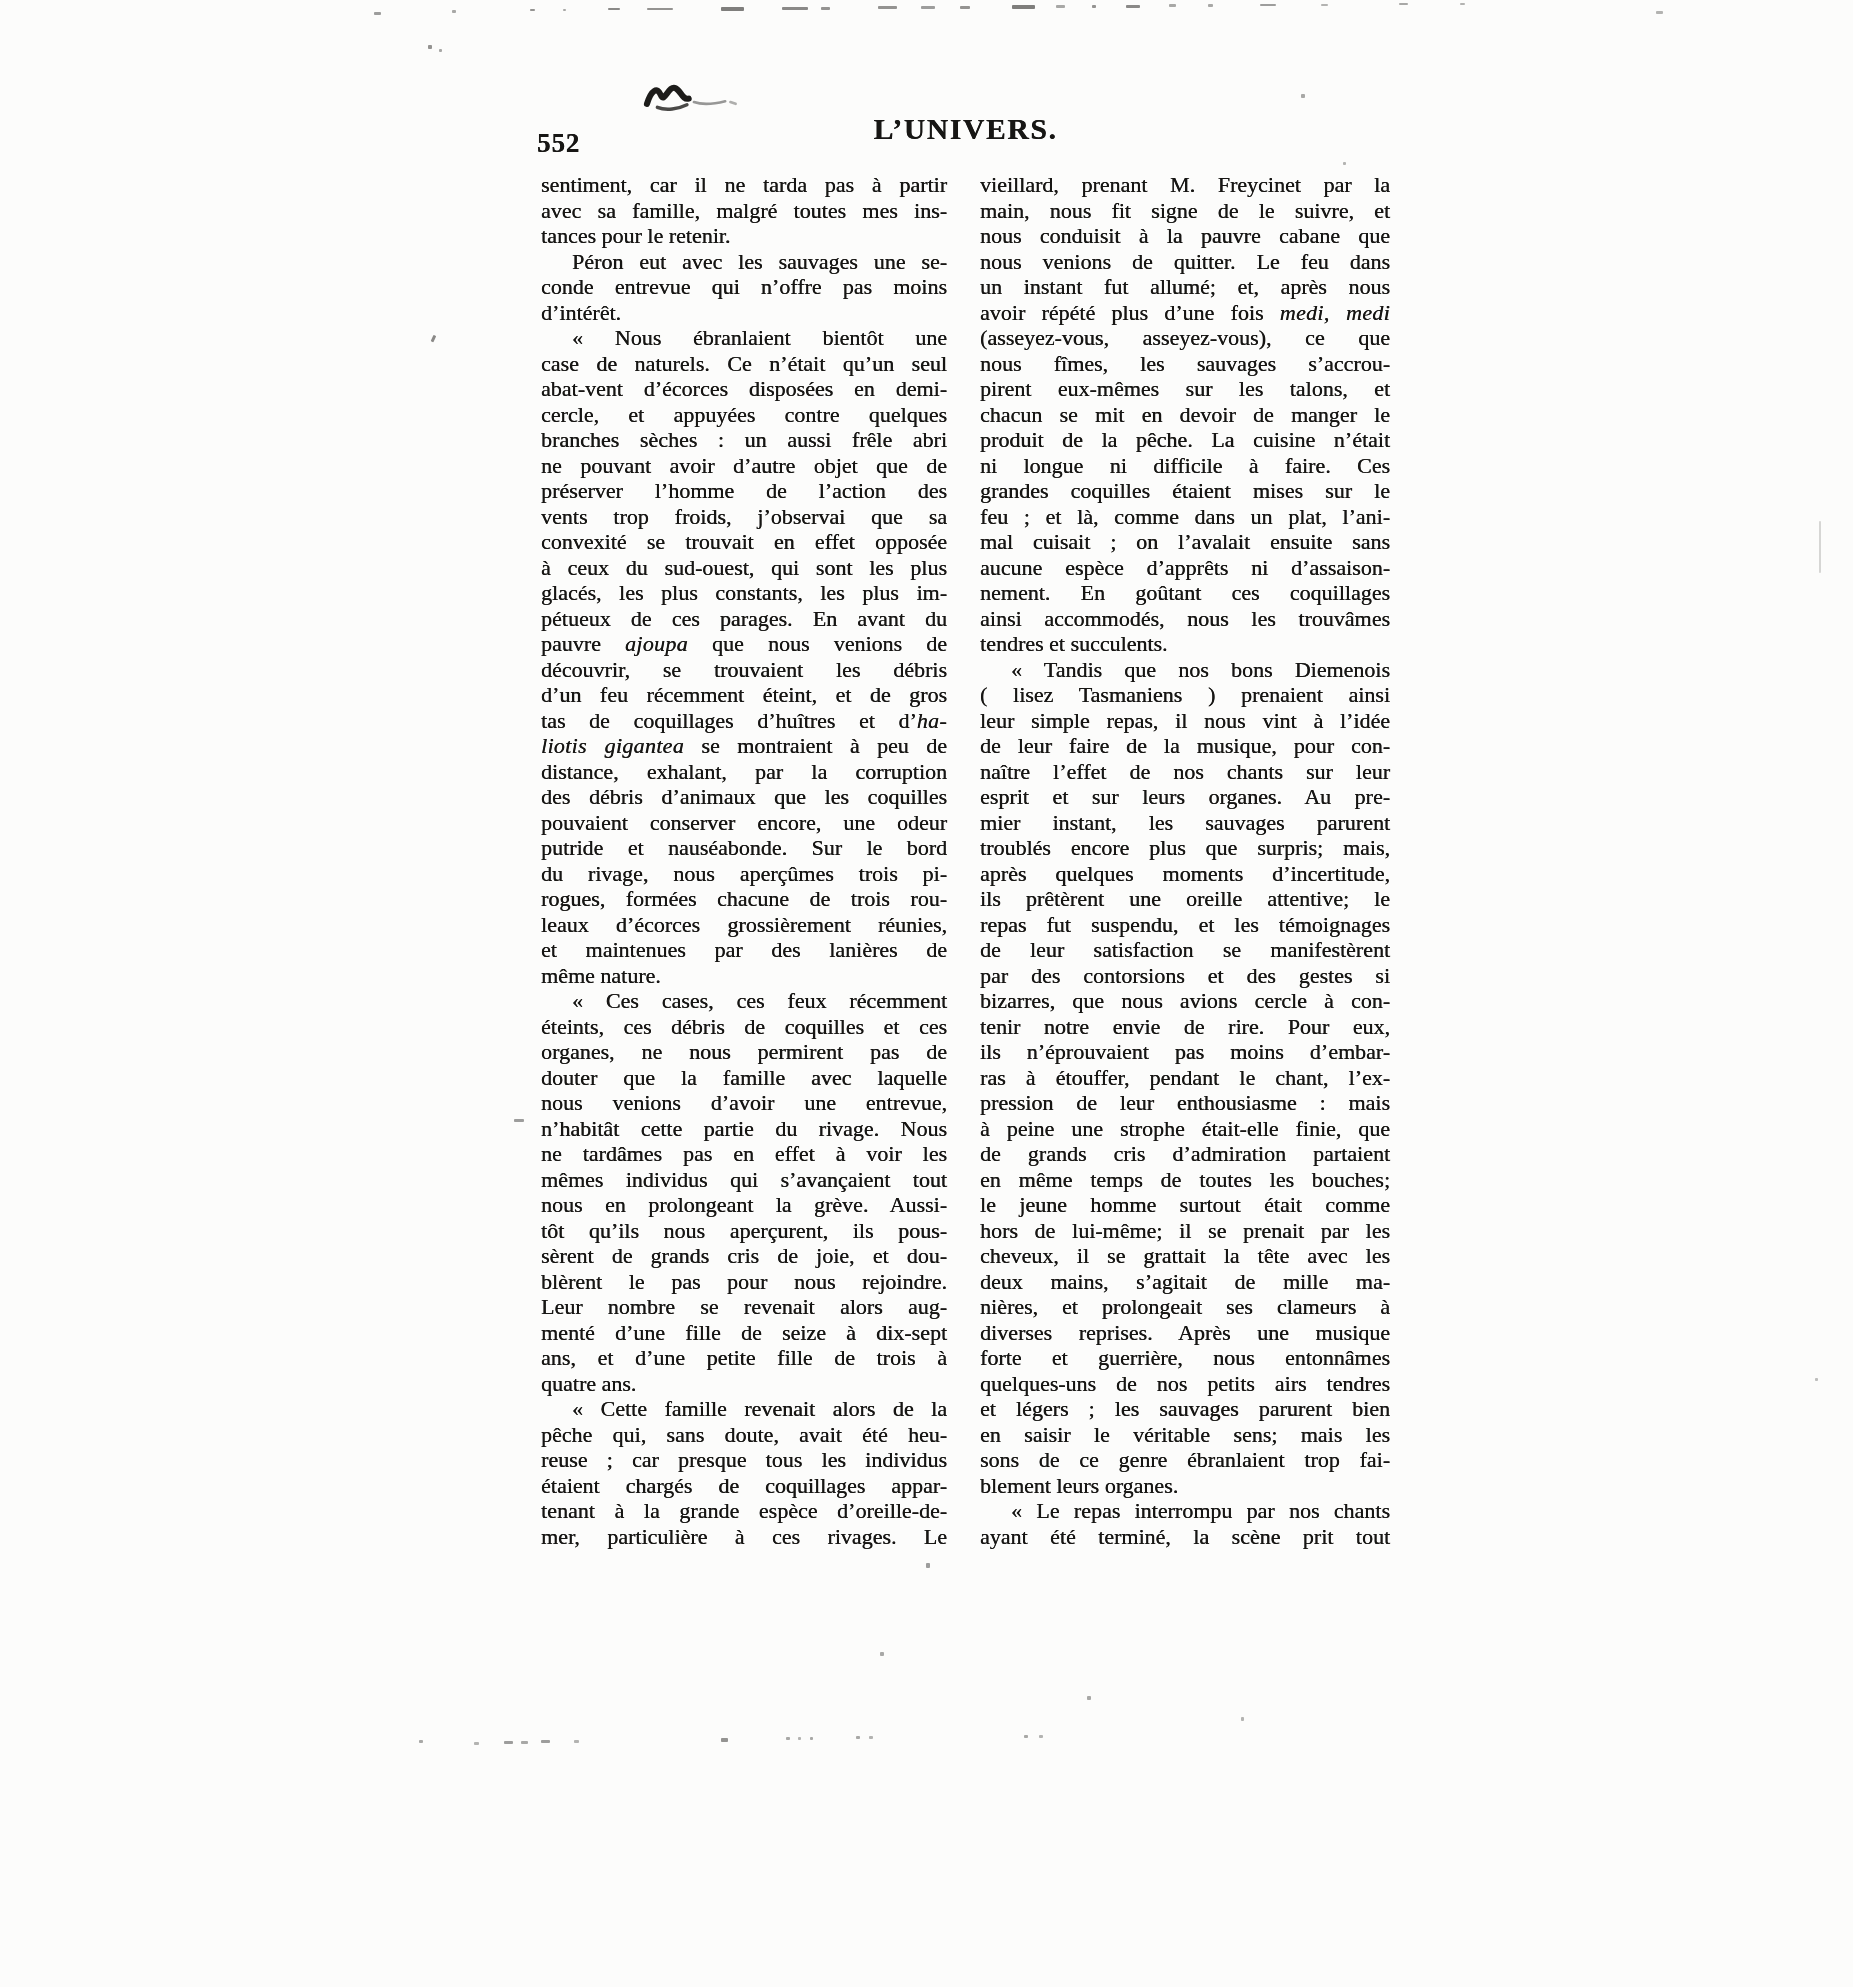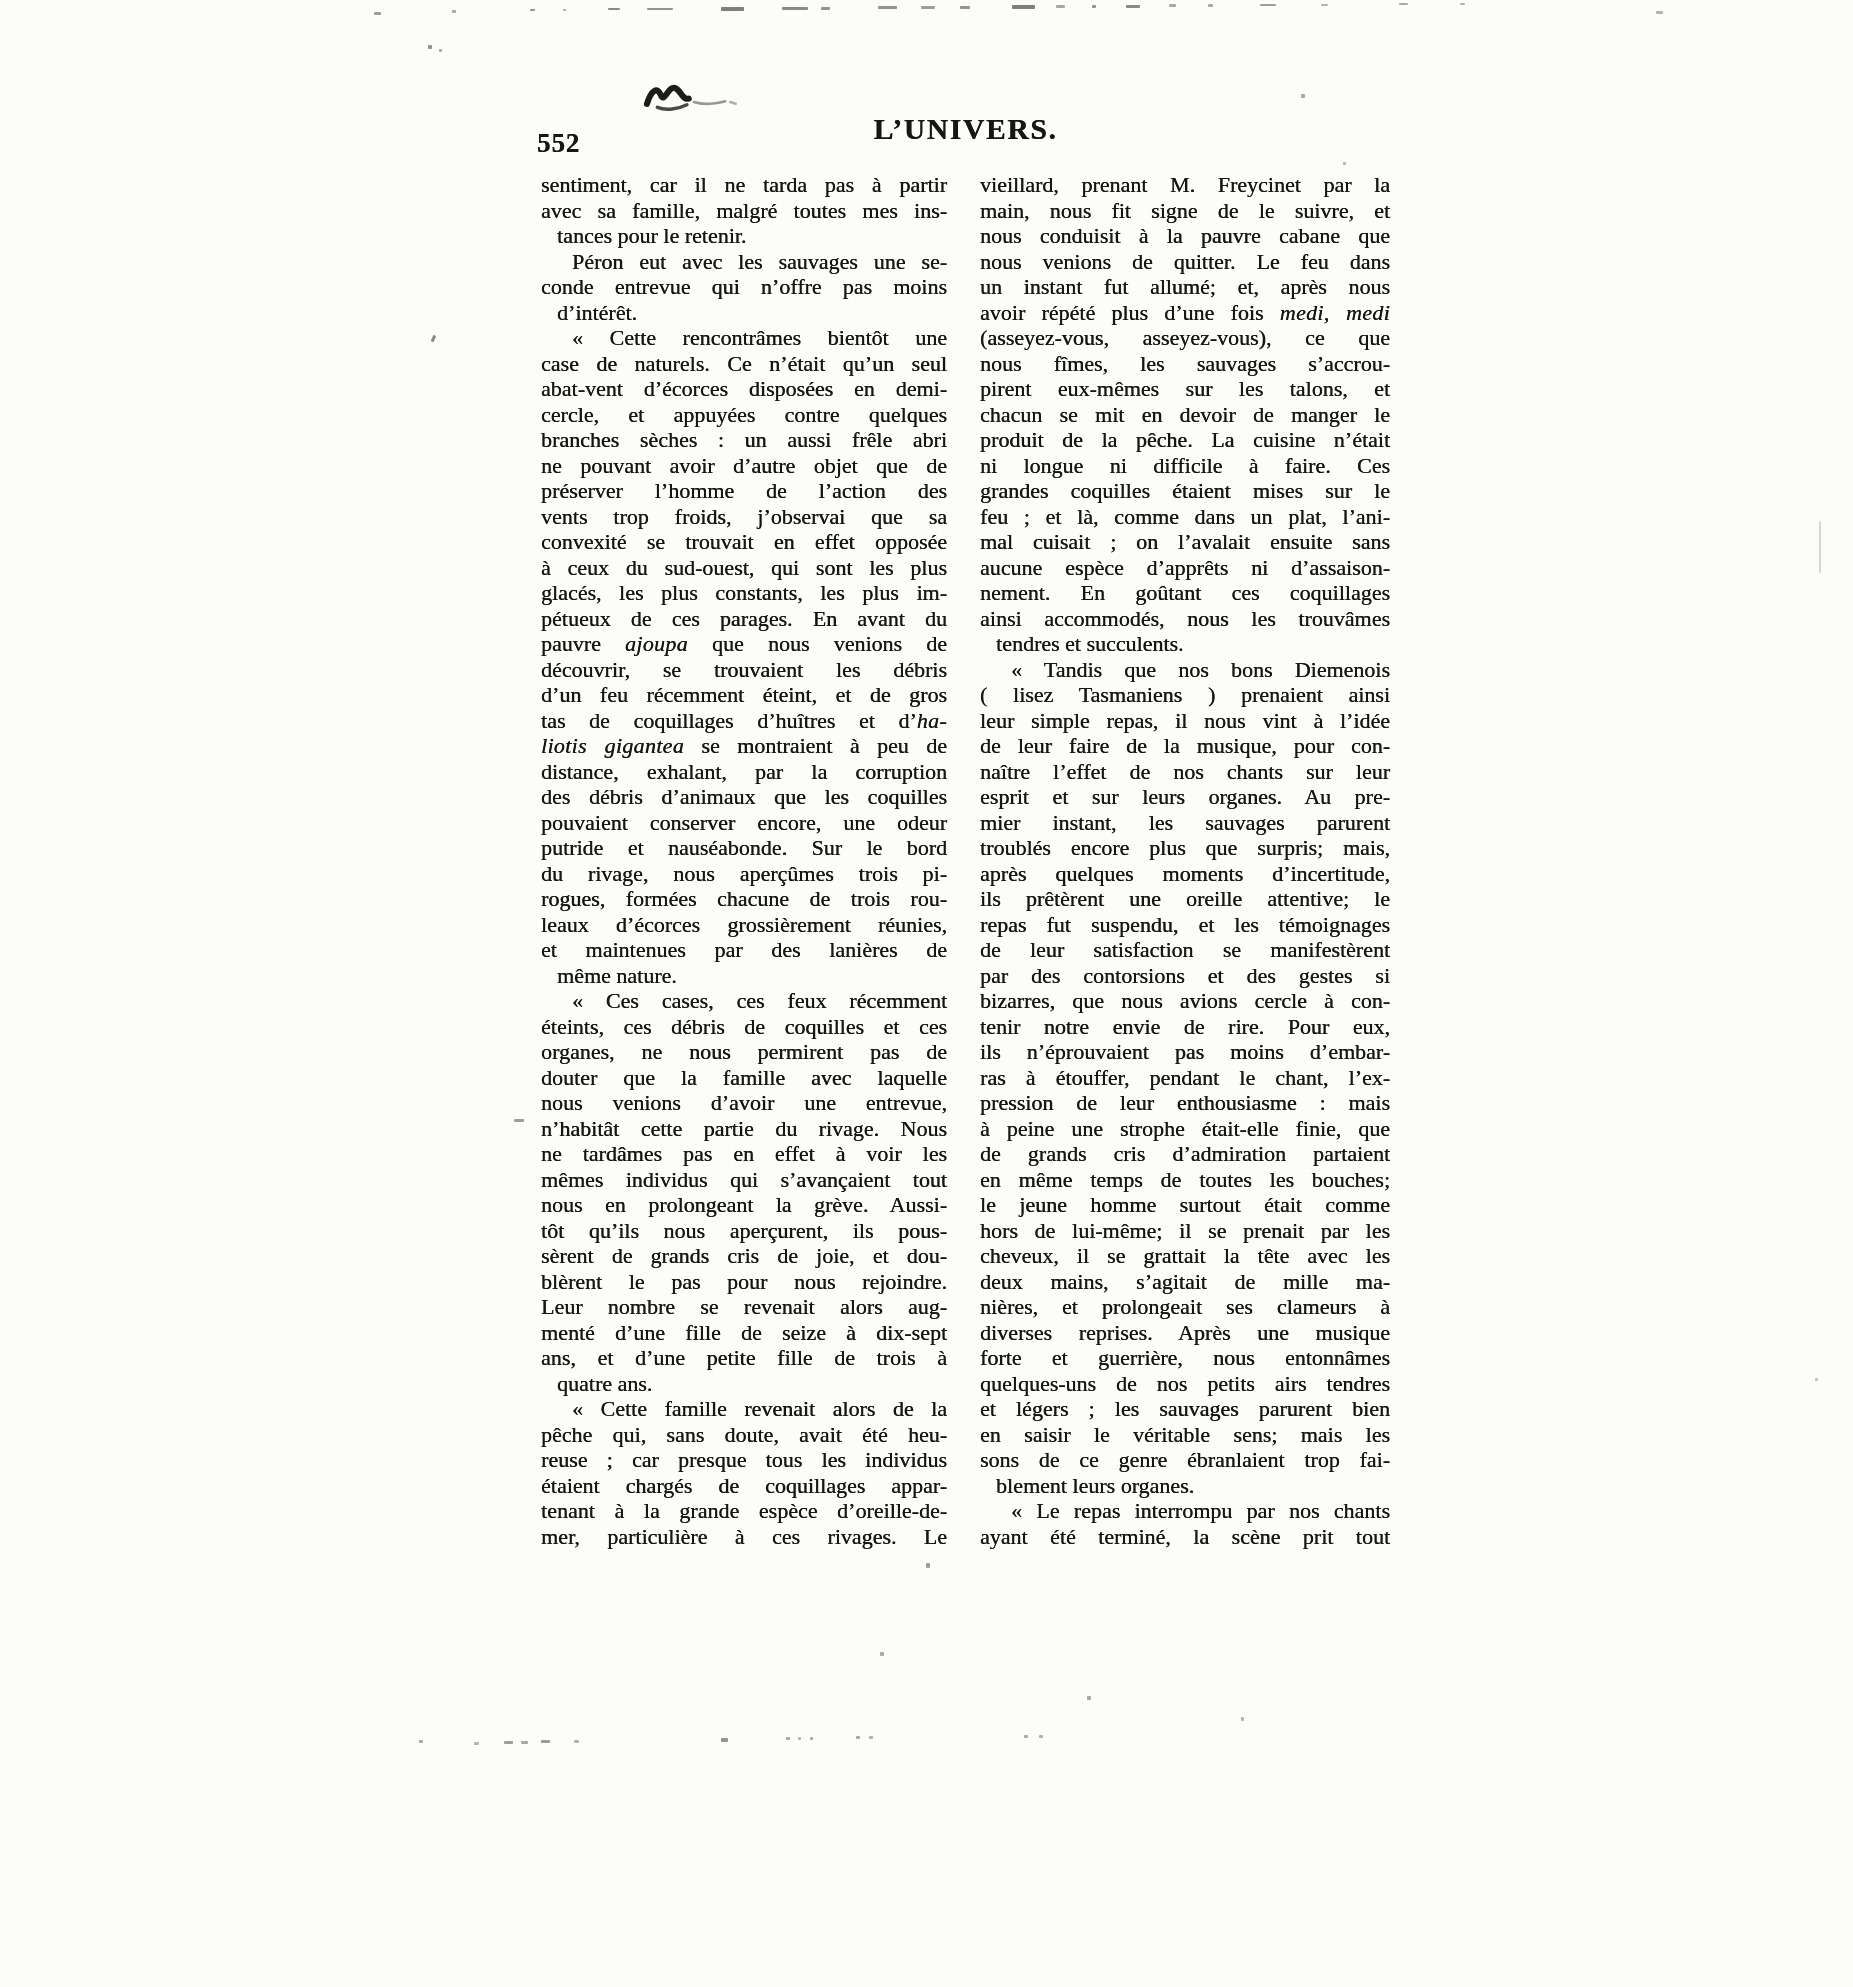--- a/index.html
+++ b/index.html
@@ -35,21 +35,21 @@
   .column-left{left:541px;width:406px;}
   .column-right{left:980px;width:410px;}
   .line{
     text-align:justify;
     text-align-last:justify;
     -moz-text-align-last:justify;
     height:25.5px;
     white-space:nowrap;
   }
   .line{white-space:normal;overflow:visible;}
-  .line.end{text-align-last:left;margin-left:16px;-moz-text-align-last:left;}
+  .line.end{text-align-last:left;-moz-text-align-last:left;}
   .line.indent{text-indent:31px;}
   .line i{font-style:italic;letter-spacing:0.3px;}
   
   .sp{position:absolute;background:#2b2a28;border-radius:0.9px;}
   .smudge{position:absolute;left:640px;top:76px;width:113px;height:40px;}
 </style>
 </head>
 <body>
 
 <div class="page">
@@ -125,21 +125,21 @@
   </header>
 
   <div>
     <div class="column column-left" id="col-left">
         <div class="line"><span>sentiment, car il ne tarda pas à partir</span></div>
         <div class="line"><span>avec sa famille, malgré toutes mes ins-</span></div>
         <div class="line end"><span>tances pour le retenir.</span></div>
         <div class="line indent"><span>Péron eut avec les sauvages une se-</span></div>
         <div class="line"><span>conde entrevue qui n’offre pas moins</span></div>
         <div class="line end"><span>d’intérêt.</span></div>
-        <div class="line indent"><span>« Cette rencontrâmes bientôt une</span></div>
+        <div class="line indent"><span>« Nous ébranlaient bientôt une</span></div>
         <div class="line"><span>case de naturels. Ce n’était qu’un seul</span></div>
         <div class="line"><span>abat-vent d’écorces disposées en demi-</span></div>
         <div class="line"><span>cercle, et appuyées contre quelques</span></div>
         <div class="line"><span>branches sèches : un aussi frêle abri</span></div>
         <div class="line"><span>ne pouvant avoir d’autre objet que de</span></div>
         <div class="line"><span>préserver l’homme de l’action des</span></div>
         <div class="line"><span>vents trop froids, j’observai que sa</span></div>
         <div class="line"><span>convexité se trouvait en effet opposée</span></div>
         <div class="line"><span>à ceux du sud-ouest, qui sont les plus</span></div>
         <div class="line"><span>glacés, les plus constants, les plus im-</span></div>

